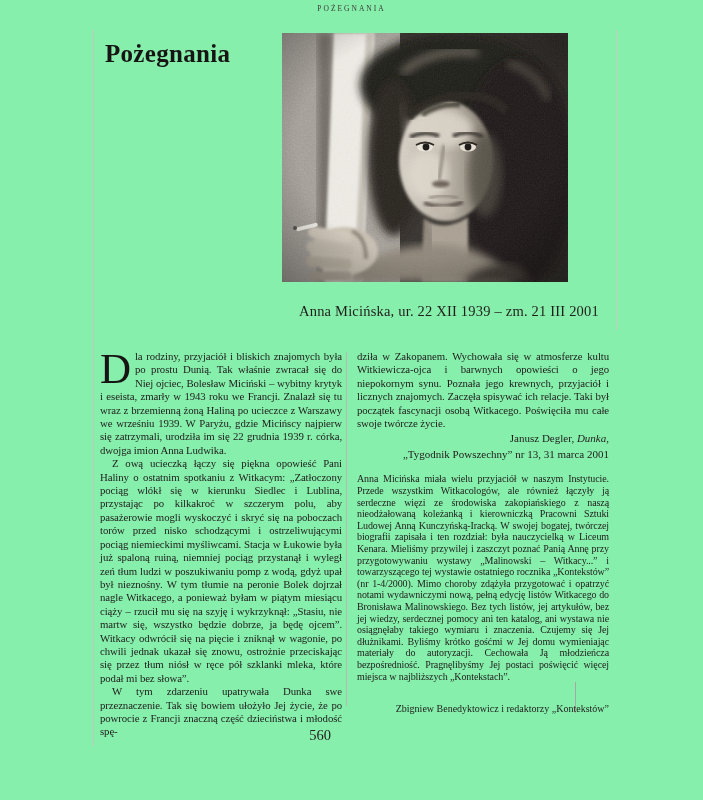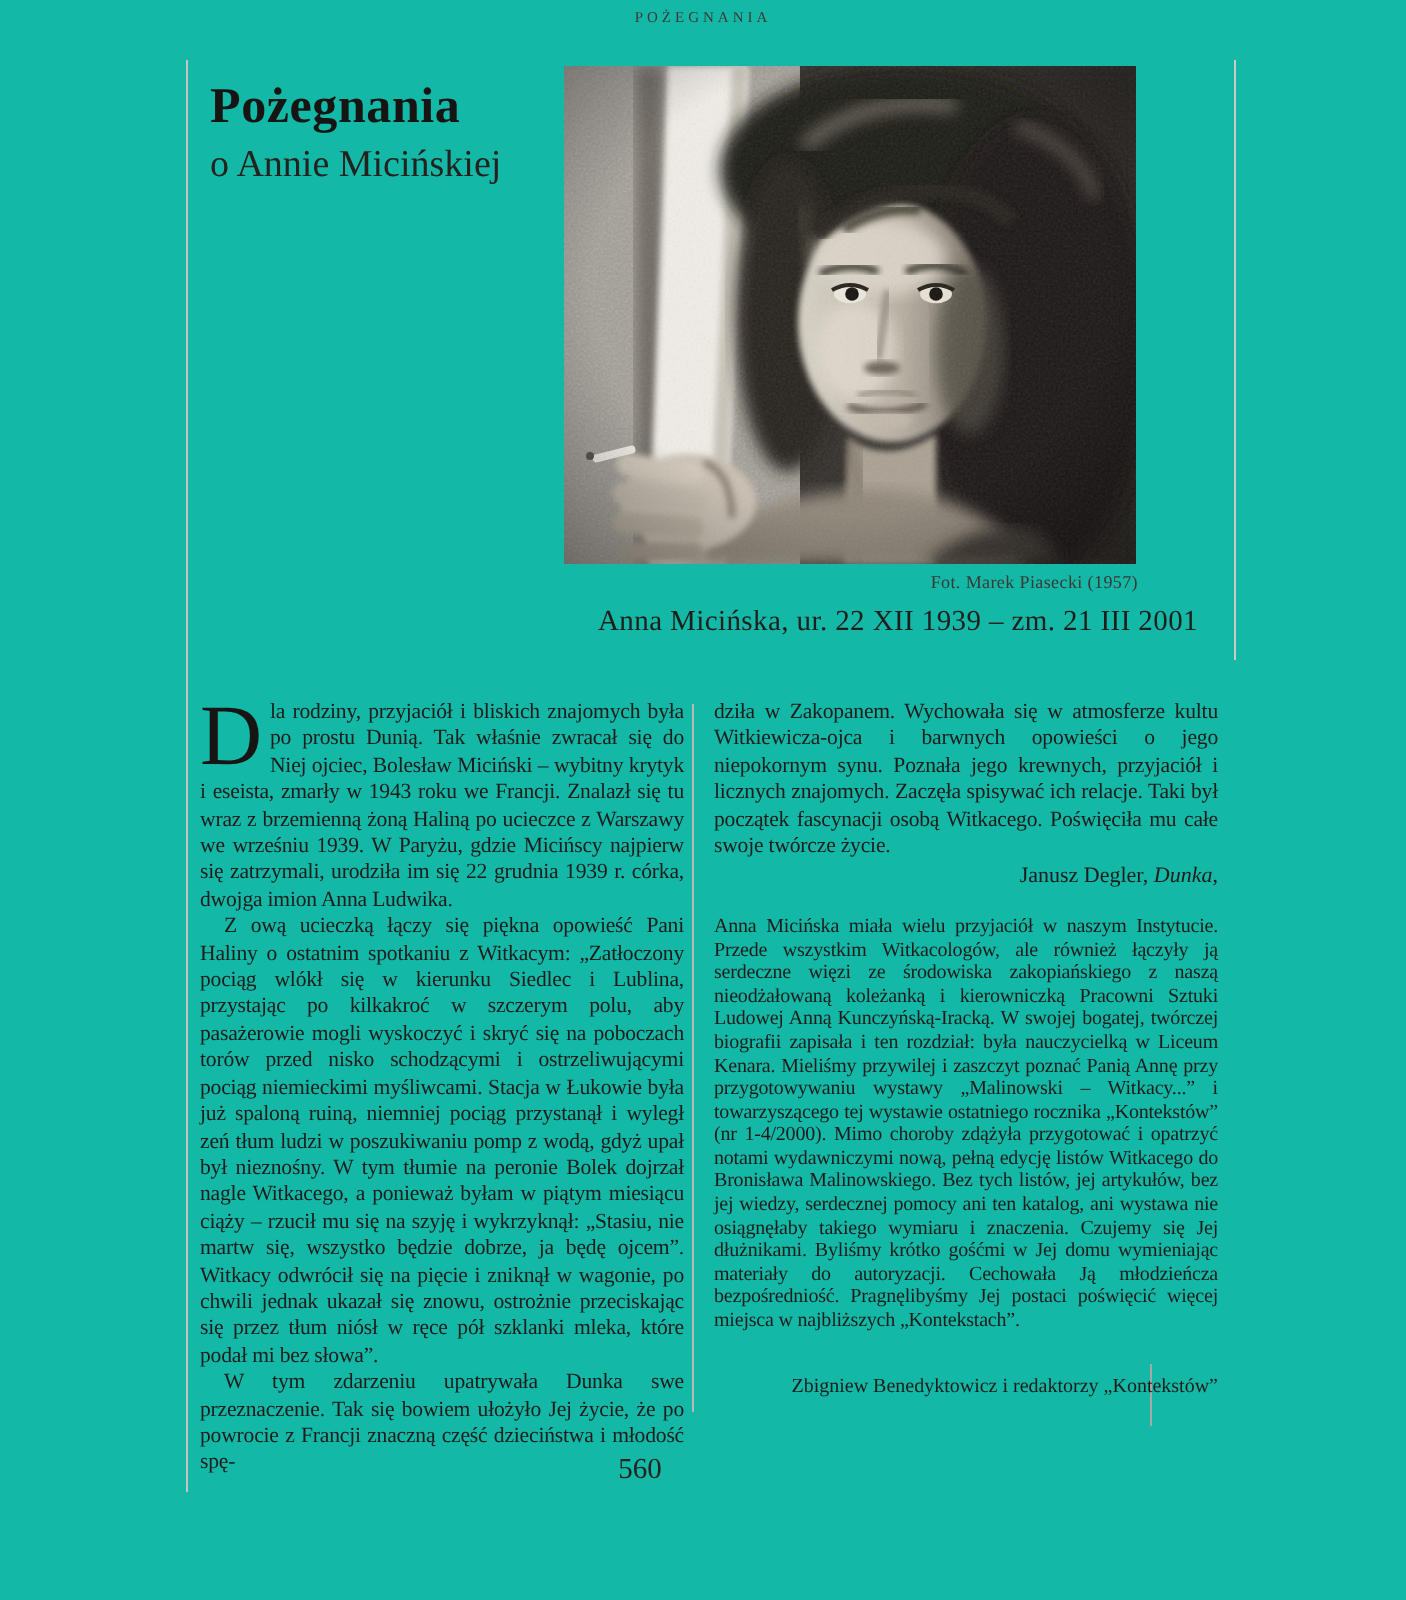--- a/index.html
+++ b/index.html
@@ -1,18 +1,18 @@
 <!DOCTYPE html>
 <html><head>
 <meta charset="utf-8">
 <style>
   html,body{margin:0;padding:0;background:#ffffff;}
   .page{
     position:relative;width:703px;height:800px;margin:0 auto;
-    background:#14b8a6;overflow:hidden;
+    background:#86efac;overflow:hidden;
     font-family:"Liberation Serif","DejaVu Serif",serif;color:#1e1c1a;
   }
   .running-head{
     position:absolute;top:4px;left:0;width:703px;text-align:center;
     font-size:7.5px;letter-spacing:2px;color:#3c3a38;
   }
   .rule{position:absolute;background:#c6c4c0;width:1px;}
   .rule-left{left:93px;top:30px;height:716px;}
   .rule-right-photo{left:617px;top:30px;height:300px;background:#cccac6;}
   .rule-col-divider{left:346px;top:352px;height:354px;background:#b9b7b3;}
@@ -60,21 +60,20 @@
 
   <div class="running-head">POŻEGNANIA</div>
 
   <div class="rule rule-left"></div>
   <div class="rule rule-right-photo"></div>
   <div class="rule rule-col-divider"></div>
   <div class="rule rule-fragment"></div>
 
   <div class="title-block">
     <p class="title">Pożegnania</p>
-    <p class="subtitle s2">o Annie Micińskiej</p>
   </div>
 
   <div class="photo">
     <svg width="286" height="249" viewBox="0 0 286 249" xmlns="http://www.w3.org/2000/svg">
       <defs>
         <linearGradient id="faceGrad" x1="0" y1="0" x2="1" y2="0">
           <stop offset="0" stop-color="#d8d2c7"></stop>
           <stop offset="0.55" stop-color="#b7afa2"></stop>
           <stop offset="1" stop-color="#716a5f"></stop>
         </linearGradient>
@@ -157,33 +156,33 @@
       </g>
 
       <rect x="14" y="192" width="22" height="4" rx="2" fill="#f2efe8" transform="rotate(-14 25 194)"></rect>
       <circle cx="13" cy="195" r="2" fill="#55504a"></circle>
 
       <rect x="0" y="0" width="286" height="249" filter="url(#noise)" opacity="0.13"></rect>
       <rect x="0" y="0" width="286" height="249" fill="url(#vign)"></rect>
     </svg>
   </div>
 
-  <div class="photo-credit">Fot. Marek Piasecki (1957)</div>
   <div class="photo-caption">Anna Micińska, ur. 22 XII 1939 – zm. 21 III 2001</div>
 
   <div class="col col-left">
     <p><span class="dropcap">D</span><span>la rodziny, przyjaciół i bliskich znajomych była po prostu Dunią. Tak właśnie zwracał się do Niej ojciec, Bolesław Miciński – wybitny krytyk i eseista, zmarły w 1943 roku we Francji. Znalazł się tu wraz z brzemienną żoną Haliną po ucieczce z Warszawy we wrześniu 1939. W Paryżu, gdzie Micińscy najpierw się zatrzymali, urodziła im się 22 grudnia 1939 r. córka, dwojga imion Anna Ludwika.</span></p>
     <p class="indent">Z ową ucieczką łączy się piękna opowieść Pani Haliny o ostatnim spotkaniu z Witkacym: „Zatłoczony pociąg wlókł się w kierunku Siedlec i Lublina, przystając po kilkakroć w szczerym polu, aby pasażerowie mogli wyskoczyć i skryć się na poboczach torów przed nisko schodzącymi i ostrzeliwującymi pociąg niemieckimi myśliwcami. Stacja w Łukowie była już spaloną ruiną, niemniej pociąg przystanął i wyległ zeń tłum ludzi w poszukiwaniu pomp z wodą, gdyż upał był nieznośny. W tym tłumie na peronie Bolek dojrzał nagle Witkacego, a ponieważ byłam w piątym miesiącu ciąży – rzucił mu się na szyję i wykrzyknął: „Stasiu, nie martw się, wszystko będzie dobrze, ja będę ojcem”. Witkacy odwrócił się na pięcie i zniknął w wagonie, po chwili jednak ukazał się znowu, ostrożnie przeciskając się przez tłum niósł w ręce pół szklanki mleka, które podał mi bez słowa”.</p>
     <p class="indent">W tym zdarzeniu upatrywała Dunka swe przeznaczenie. Tak się bowiem ułożyło Jej życie, że po powrocie z Francji znaczną część dzieciństwa i młodość spę-</p>
   </div>
 
   <div class="col col-right">
     <p>dziła w Zakopanem. Wychowała się w atmosferze kultu Witkiewicza-ojca i barwnych opowieści o jego niepokornym synu. Poznała jego krewnych, przyjaciół i licznych znajomych. Zaczęła spisywać ich relacje. Taki był początek fascynacji osobą Witkacego. Poświęciła mu całe swoje twórcze życie.</p>
     <div class="sig">
       <span>Janusz Degler, </span><em>Dunka</em><span>,</span>
     </div>
+    <div class="sig">„Tygodnik Powszechny” nr 13, 31 marca 2001</div>
     <p class="small-block">Anna Micińska miała wielu przyjaciół w naszym Instytucie. Przede wszystkim Witkacologów, ale również łączyły ją serdeczne więzi ze środowiska zakopiańskiego z naszą nieodżałowaną koleżanką i kierowniczką Pracowni Sztuki Ludowej Anną Kunczyńską-Iracką. W swojej bogatej, twórczej biografii zapisała i ten rozdział: była nauczycielką w Liceum Kenara. Mieliśmy przywilej i zaszczyt poznać Panią Annę przy przygotowywaniu wystawy „Malinowski – Witkacy...” i towarzyszącego tej wystawie ostatniego rocznika „Kontekstów” (nr 1-4/2000). Mimo choroby zdążyła przygotować i opatrzyć notami wydawniczymi nową, pełną edycję listów Witkacego do Bronisława Malinowskiego. Bez tych listów, jej artykułów, bez jej wiedzy, serdecznej pomocy ani ten katalog, ani wystawa nie osiągnęłaby takiego wymiaru i znaczenia. Czujemy się Jej dłużnikami. Byliśmy krótko gośćmi w Jej domu wymieniając materiały do autoryzacji. Cechowała Ją młodzieńcza bezpośredniość. Pragnęlibyśmy Jej postaci poświęcić więcej miejsca w najbliższych „Kontekstach”.</p>
     <div class="sig-small">Zbigniew Benedyktowicz i redaktorzy „Kontekstów”</div>
   </div>
 
   <div class="page-number">560</div>
 
 </div>
 
 </body></html>

